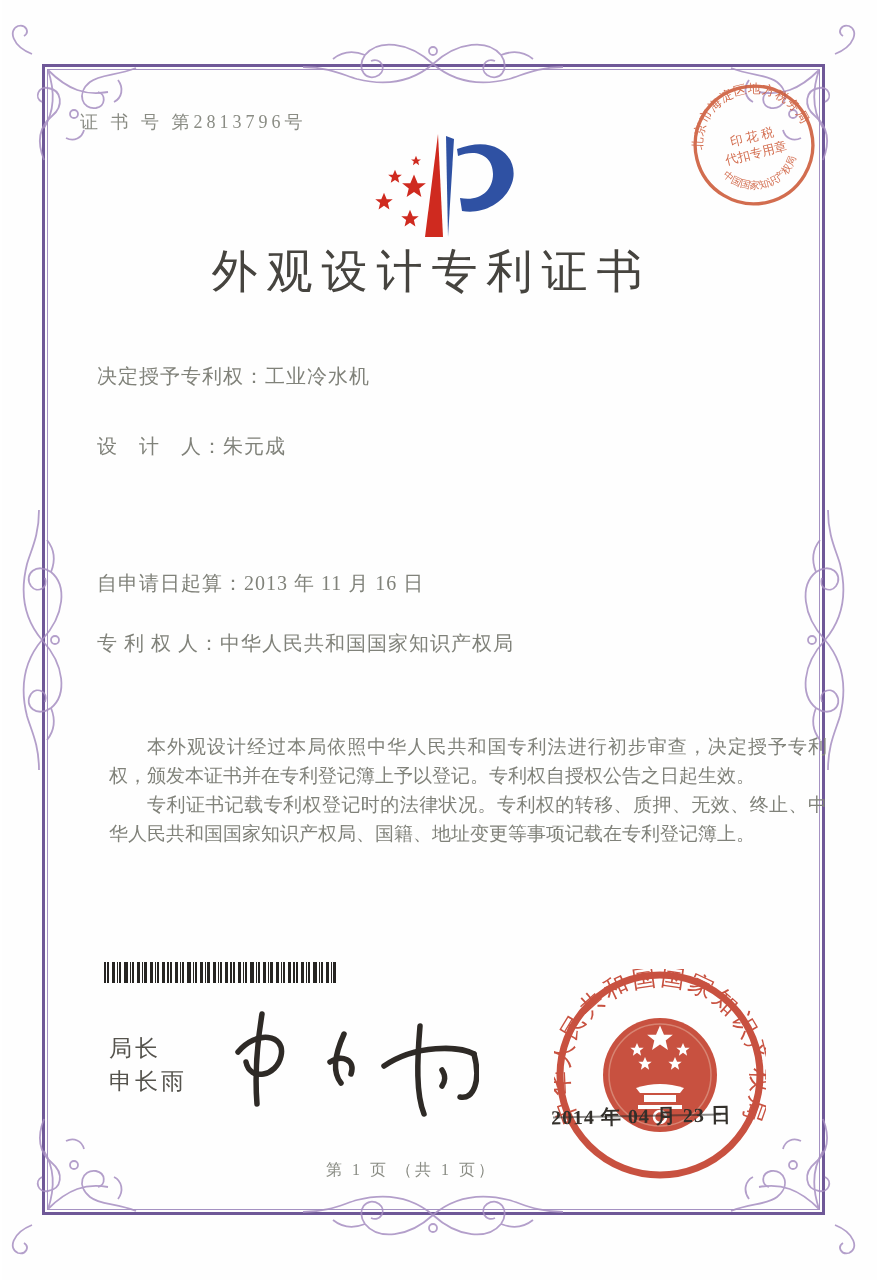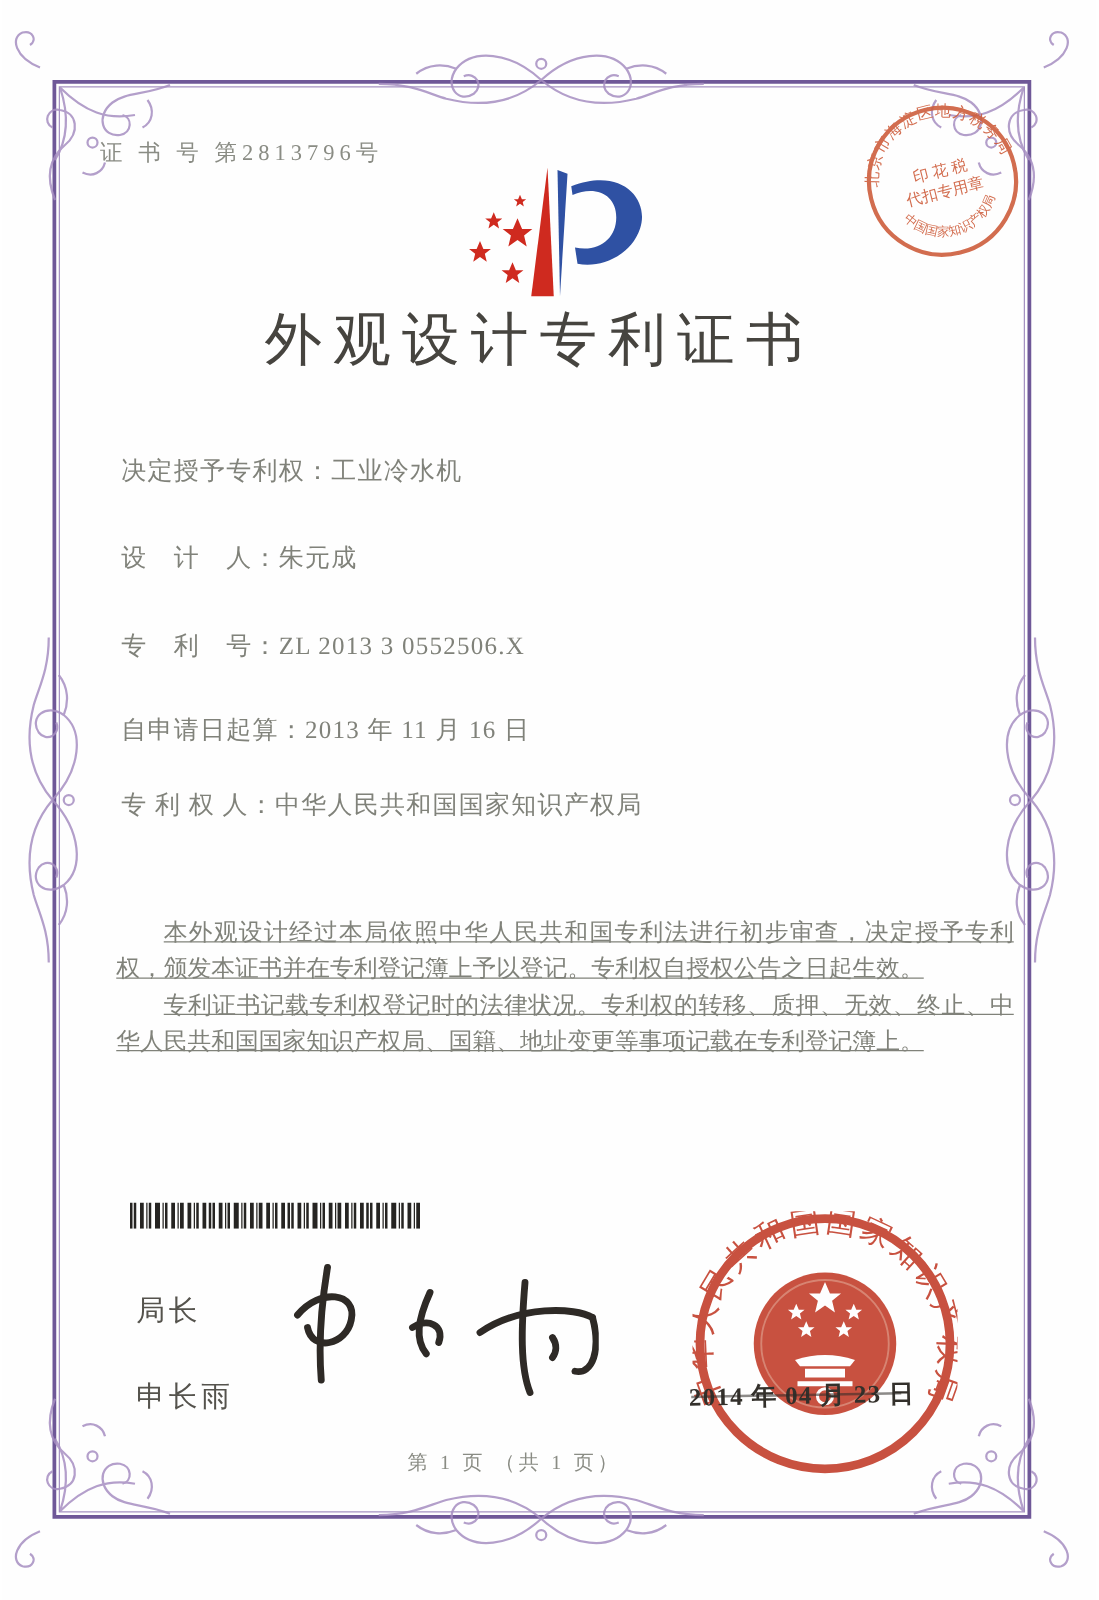--- a/index.html
+++ b/index.html
@@ -34,43 +34,41 @@
     letter-spacing:9px;color:#46443f;
   }
   
   .field{
     position:absolute;left:95px;right:60px;
     font-size:20px;color:#80827a;letter-spacing:1px;
     white-space:nowrap;
   }
   
   .body-text{
-    position:absolute;left:91px;top:732px;width:718px;
+    position:absolute;left:107px;top:732px;width:718px;
     font-size:19px;line-height:29px;color:#80827a;
     text-align:justify;
-    text-decoration:underline;
   }
   .body-text p{margin:0;text-indent:2em;}
   
   .barcode{
     position:absolute;left:102px;top:962px;width:236px;height:21px;
     overflow:hidden;white-space:nowrap;font-size:0;
   }
   .barcode i{display:inline-block;height:100%;background:#262422;vertical-align:top;}
   
   .commissioner-title{
     position:absolute;left:107px;top:1033px;
     font-size:23px;color:#55534d;letter-spacing:3px;
     font-family:Liberation Mono, monospace;
   }
   .commissioner-name{
     position:absolute;left:107px;top:1066px;
     font-size:23px;color:#55534d;letter-spacing:3px;
     font-family:Liberation Sans, sans-serif;
-    margin-top:36px;
   }
   .signature{position:absolute;left:222px;top:1004px;width:255px;height:118px;color:#2e2a26;}
   
   .seal{position:absolute;left:552px;top:969px;width:212px;height:212px;opacity:.92;}
   .seal-date{
     position:absolute;left:549px;top:1103px;width:176px;
     font-size:20px;font-weight:bold;color:#33302b;letter-spacing:1px;
     transform:rotate(-1deg);white-space:nowrap;
   }
   .seal-date::after{
@@ -168,23 +166,20 @@
     <path d="M117,27 C158,11 180,38 172,61 C165,82 141,93 122,89 L120,76 C139,80 153,69 153,52 C153,34 137,26 118,34 Z" fill="#2f51a3"></path>
   </svg>
 
   <div class="title">外观设计专利证书</div>
 
   <div class="field" style="top:363px">
     <span>决定授予专利权：</span><span>工业冷水机</span>
   </div>
   <div class="field" style="top:433px">
     <span>设　计　人：</span><span>朱元成</span>
-  </div>
-  <div class="field" style="top:503px">
-    <span>专　利　号：</span><span>ZL 2013 3 0552506.X</span>
   </div>
   <div class="field" style="top:570px">
     <span>自申请日起算：</span><span>2013 年 11 月 16 日</span>
   </div>
   <div class="field" style="top:630px">
     <span>专 利 权 人：</span><span>中华人民共和国国家知识产权局</span>
   </div>
 
   <div class="body-text">
     <p>本外观设计经过本局依照中华人民共和国专利法进行初步审查，决定授予专利权，颁发本证书并在专利登记簿上予以登记。专利权自授权公告之日起生效。</p>

